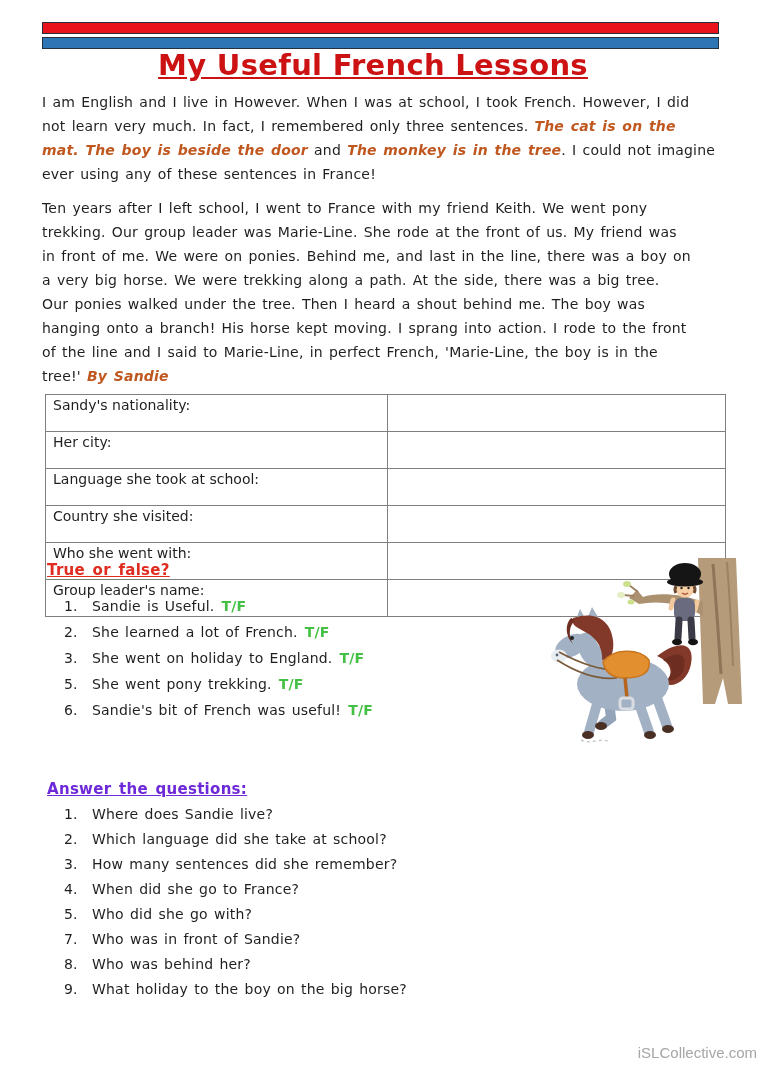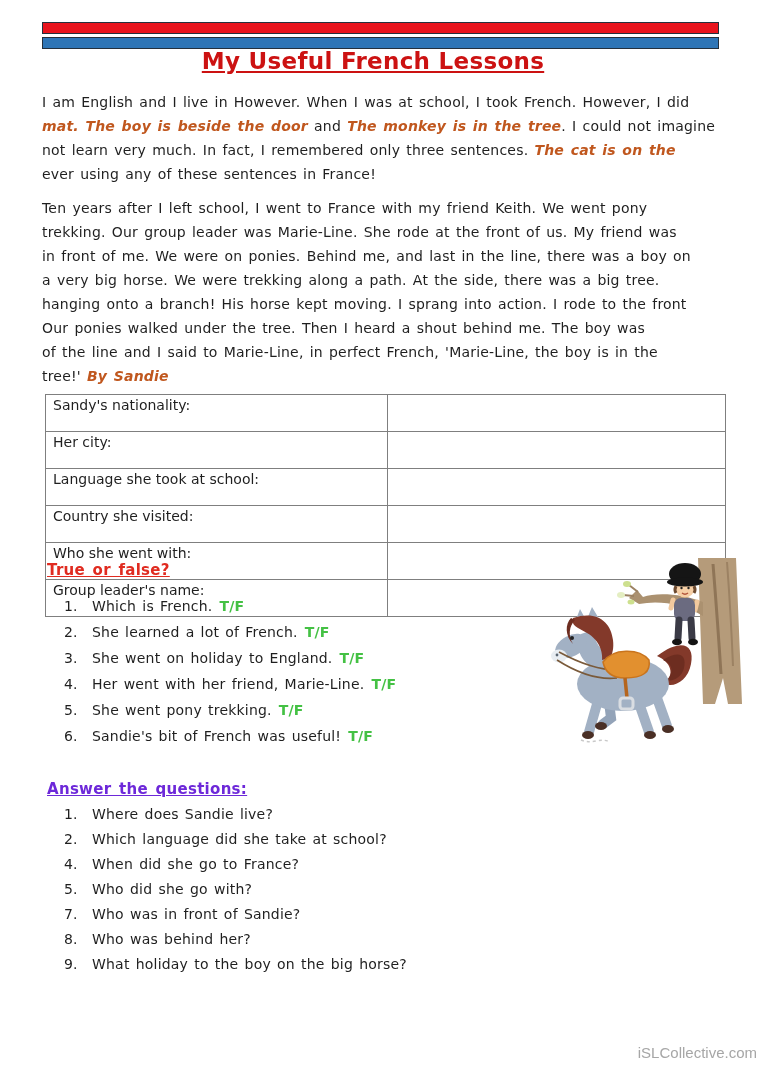--- a/index.html
+++ b/index.html
@@ -4,21 +4,21 @@
 <style>
   html,body{margin:0;padding:0;background:#fff;}
   body{width:766px;height:1084px;position:relative;font-family:"DejaVu Sans",sans-serif;color:#1f1f1f;overflow:hidden;}
   #page{position:absolute;inset:0;background:#ffffff;}
 
   .bar{position:absolute;left:42px;width:675px;height:10px;border:1px solid #24303c;box-sizing:content-box;}
   #bar-red{top:22px;background:#e8131d;}
   #bar-blue{top:37px;background:#2e75b6;}
 
   #title{position:absolute;top:48px;left:0;width:746px;margin:0;text-align:center;
-         font-size:23px;font-weight:bold;color:#cc1212;text-decoration:underline;letter-spacing:.3px;}
+         font-size:29px;font-weight:bold;color:#cc1212;text-decoration:underline;letter-spacing:.3px;}
 
   .para{position:absolute;left:42px;font-size:14px;line-height:24px;letter-spacing:.2px;word-spacing:1.5px;}
   #para1{top:90px;}
   #para2{top:196px;}
   .tline{white-space:nowrap;height:24px;}
   .accent{color:#c0571e;font-style:italic;font-weight:bold;}
 
   #answers{position:absolute;left:45px;top:394px;width:681px;border-collapse:collapse;table-layout:fixed;}
   #answers td{border:1.5px solid #7f7f7f;height:20px;font-size:14px;padding:0 0 16px 7px;line-height:20px;}
   #answers td.q{width:334px;}
@@ -44,31 +44,31 @@
 
 <div id="page">
 
   <div class="bar" id="bar-red"></div>
   <div class="bar" id="bar-blue"></div>
 
   <h1 id="title">My Useful French Lessons</h1>
 
   <div class="para" id="para1">
       <div class="tline"><span>I am English and I live in However. When I was at school, I took French. However, I did</span></div>
+      <div class="tline"><span>not learn very much. In fact, I remembered only three sentences. </span><span class="accent">The cat is on the</span></div>
       <div class="tline"><span class="accent">mat. The boy is beside the door</span><span> and </span><span class="accent">The monkey is in the tree</span><span>. I could not imagine</span></div>
-      <div class="tline"><span>not learn very much. In fact, I remembered only three sentences. </span><span class="accent">The cat is on the</span></div>
       <div class="tline"><span>ever using any of these sentences in France!</span></div>
     </div>
   <div class="para" id="para2">
       <div class="tline"><span>Ten years after I left school, I went to France with my friend Keith. We went pony</span></div>
       <div class="tline"><span>trekking. Our group leader was Marie-Line. She rode at the front of us. My friend was</span></div>
       <div class="tline"><span>in front of me. We were on ponies. Behind me, and last in the line, there was a boy on</span></div>
       <div class="tline"><span>a very big horse. We were trekking along a path. At the side, there was a big tree.</span></div>
+      <div class="tline"><span>Our ponies walked under the tree. Then I heard a shout behind me. The boy was</span></div>
       <div class="tline"><span>hanging onto a branch! His horse kept moving. I sprang into action. I rode to the front</span></div>
-      <div class="tline"><span>Our ponies walked under the tree. Then I heard a shout behind me. The boy was</span></div>
       <div class="tline"><span>of the line and I said to Marie-Line, in perfect French, 'Marie-Line, the boy is in the</span></div>
       <div class="tline"><span>tree!' </span><span class="accent">By Sandie</span></div>
     </div>
 
   <table id="answers">
     <tbody>
         <tr>
           <td class="q">Sandy's nationality:</td>
           <td class="a"></td>
         </tr>
@@ -90,24 +90,23 @@
         </tr>
         <tr>
           <td class="q">Group leader's name:</td>
           <td class="a"></td>
         </tr>
       </tbody>
   </table>
 
   <h2 class="section-heading" id="tf-heading">True or false?</h2>
   <div class="num-list" id="tf-list">
-      <div class="li"><span class="num">1.</span><span>Which is French.</span><span class="tf">T/F</span></div>
+      <div class="li"><span class="num">1.</span><span>Sandie is Useful.</span><span class="tf">T/F</span></div>
       <div class="li"><span class="num">2.</span><span>She learned a lot of French.</span><span class="tf">T/F</span></div>
       <div class="li"><span class="num">3.</span><span>She went on holiday to England.</span><span class="tf">T/F</span></div>
-      <div class="li"><span class="num">4.</span><span>Her went with her friend, Marie-Line.</span><span class="tf">T/F</span></div>
       <div class="li"><span class="num">5.</span><span>She went pony trekking.</span><span class="tf">T/F</span></div>
       <div class="li"><span class="num">6.</span><span>Sandie's bit of French was useful!</span><span class="tf">T/F</span></div>
     </div>
 
   <svg id="illustration" width="216" height="196" viewBox="0 0 216 196" role="img" aria-label="Boy hanging from a tree branch with a saddled pony standing below">
     <g>
       <path d="M153,2 L191,2 L197,148 L183,148 L178,122 L170,148 L158,148 Z" fill="#b59b7a"></path>
       <path d="M168,8 Q173,70 176,118" stroke="#8f7557" stroke-width="3" fill="none"></path>
       <path d="M182,6 Q186,60 188,110" stroke="#9c8263" stroke-width="2" fill="none"></path>
       <path d="M158,46 C138,38 112,36 98,41 L92,34 L84,42 L94,48 C115,44 138,48 158,60 Z" fill="#ab9170"></path>
@@ -155,20 +154,21 @@
       <path d="M80,122 L82,142" stroke="#b5651d" stroke-width="3.5"></path>
       <rect x="75" y="142" width="13" height="11" rx="3" fill="none" stroke="#d9dde2" stroke-width="3"></rect>
       <path d="M36,184 q7,3 15,1 q8,-2 14,1" stroke="#c9c9c9" stroke-width="1.5" fill="none" stroke-dasharray="3 3"></path>
     </g>
   </svg>
 
   <h2 class="section-heading" id="aq-heading">Answer the questions:</h2>
   <div class="num-list" id="q-list">
       <div class="li"><span class="num">1.</span><span>Where does Sandie live?</span></div>
       <div class="li"><span class="num">2.</span><span>Which language did she take at school?</span></div>
+      <div class="li"><span class="num">3.</span><span>How many sentences did she remember?</span></div>
       <div class="li"><span class="num">4.</span><span>When did she go to France?</span></div>
       <div class="li"><span class="num">5.</span><span>Who did she go with?</span></div>
       <div class="li"><span class="num">7.</span><span>Who was in front of Sandie?</span></div>
       <div class="li"><span class="num">8.</span><span>Who was behind her?</span></div>
       <div class="li"><span class="num">9.</span><span>What holiday to the boy on the big horse?</span></div>
     </div>
 
   <div id="footer">iSLCollective.com</div>
 
 </div>

